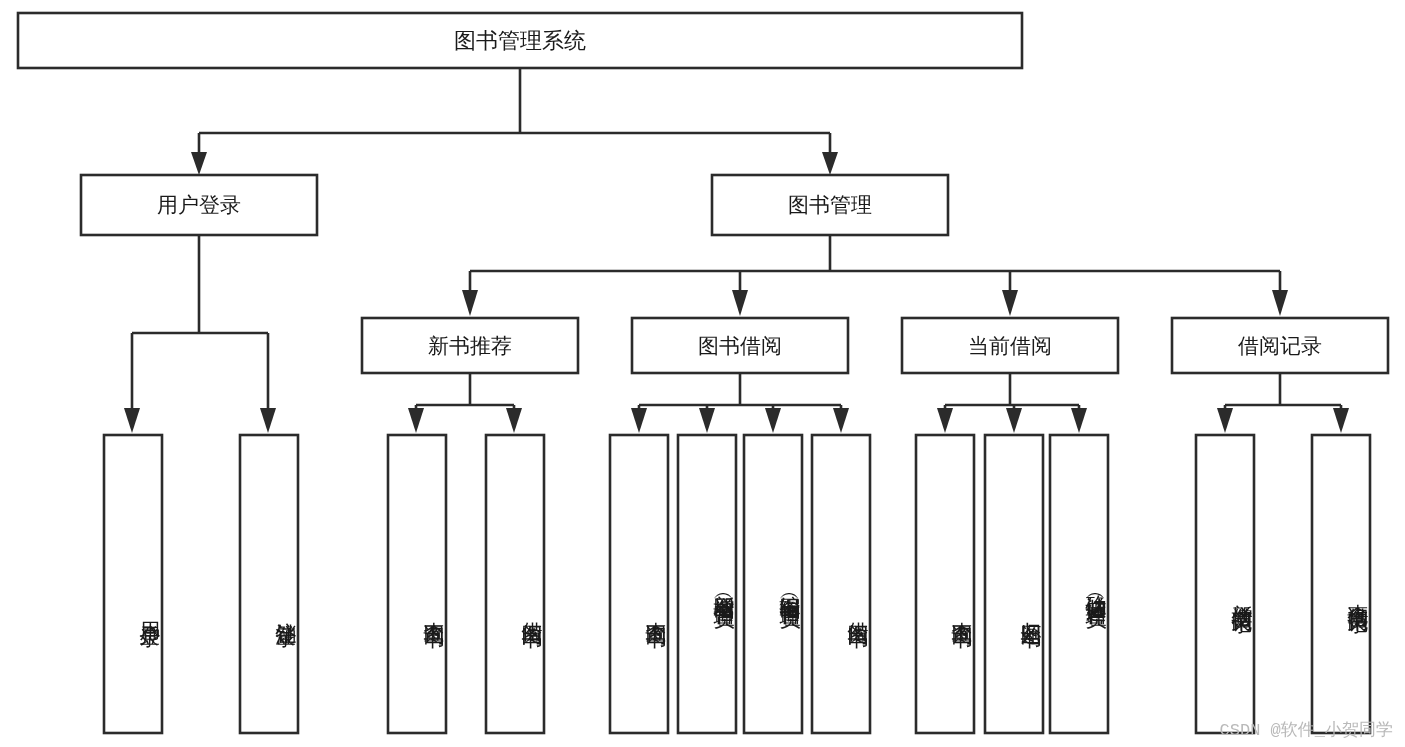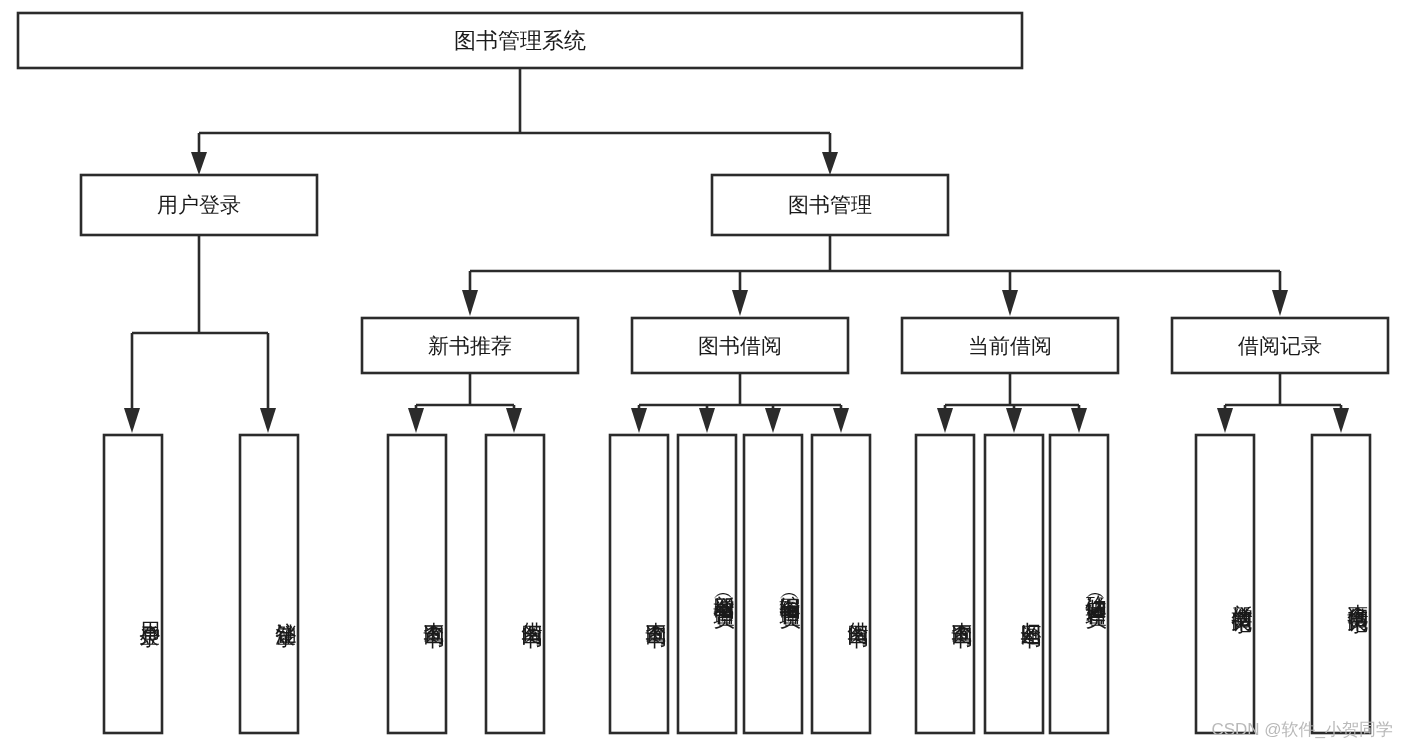--- a/index.html
+++ b/index.html
@@ -63,21 +63,21 @@
     white-space: nowrap;
     pointer-events: none;
     display: flex;
     align-items: flex-start;
     justify-content: center;
   }
   .watermark {
     position: absolute;
     right: 12px;
     bottom: 6px;
-    font-family: Liberation Sans, sans-serif;
+    font-family: Liberation Mono, monospace;
     font-size: 17px;
     color: #b9b9b9;
     white-space: nowrap;
     user-select: none;
   }
 </style>
 </head>
 <body>
 
 <div id="diagram-root">

